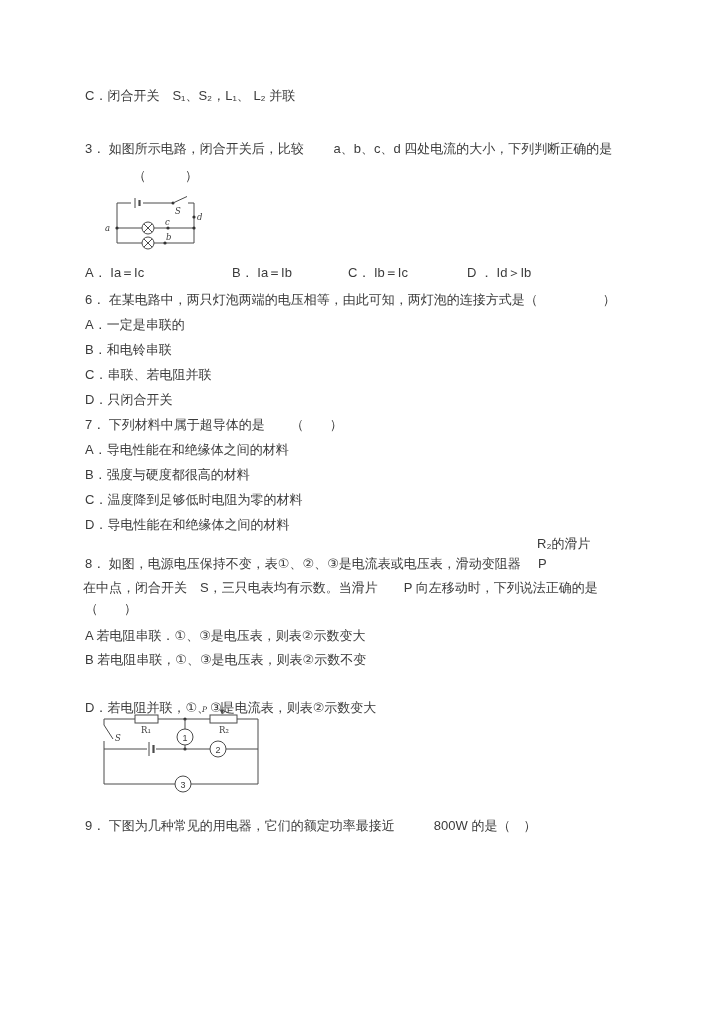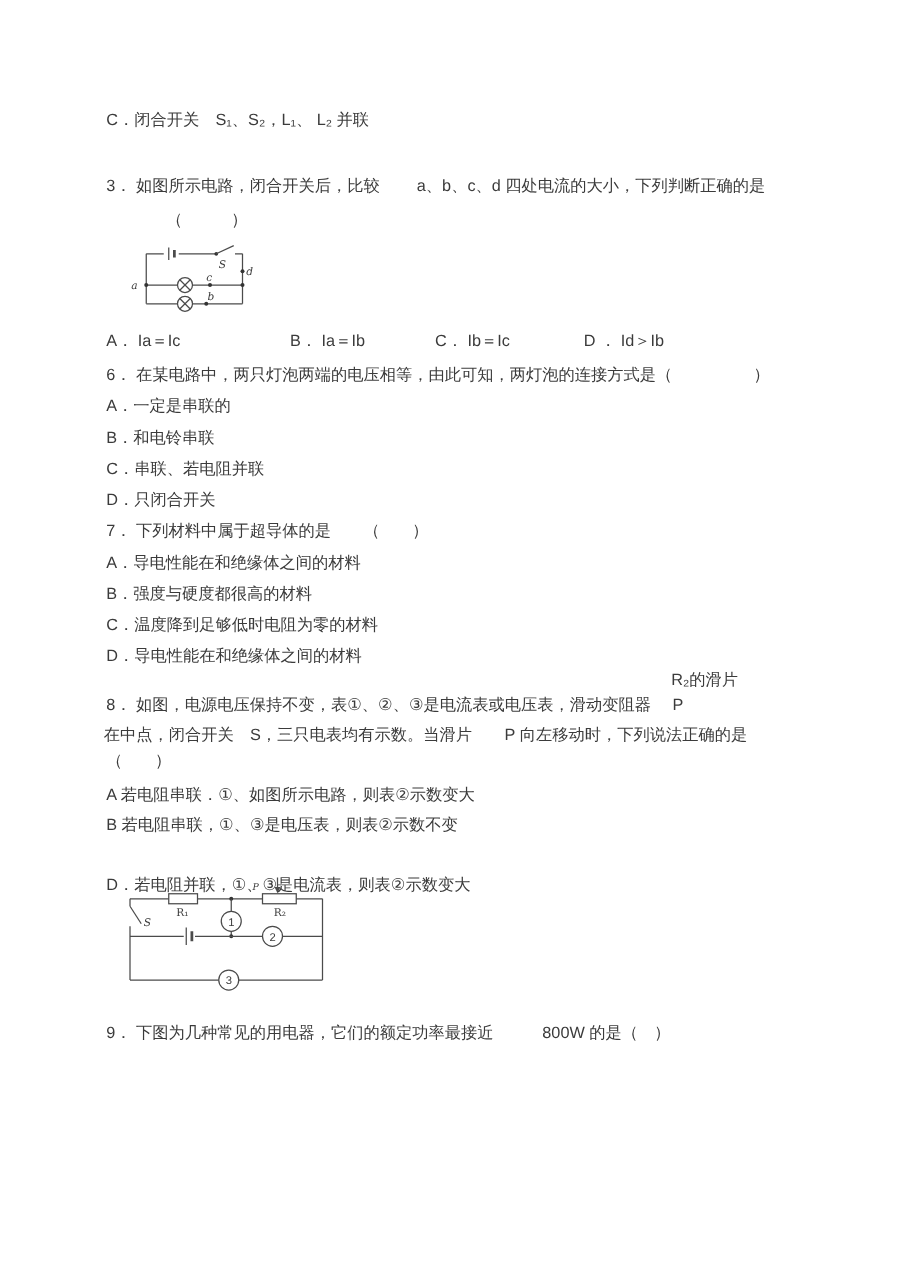--- a/index.html
+++ b/index.html
@@ -112,21 +112,21 @@
   <div class="line" style="left:85px;top:442px">A．导电性能在和绝缘体之间的材料</div>
   <div class="line" style="left:85px;top:467px">B．强度与硬度都很高的材料</div>
   <div class="line" style="left:85px;top:492px">C．温度降到足够低时电阻为零的材料</div>
   <div class="line" style="left:85px;top:517px">D．导电性能在和绝缘体之间的材料</div>
 
   <div class="line" style="left:537px;top:536px">R₂的滑片</div>
   <div class="line" style="left:85px;top:556px">8． 如图，电源电压保持不变，表①、②、③是电流表或电压表，滑动变阻器</div>
   <div class="line" style="left:538px;top:556px">P</div>
   <div class="line" style="left:83px;top:580px">在中点，闭合开关　S，三只电表均有示数。当滑片　　P 向左移动时，下列说法正确的是</div>
   <div class="line" style="left:85px;top:601px">（　　）</div>
-  <div class="line" style="left:85px;top:628px">A 若电阻串联．①、如图所示电路，则表②示数变大</div>
+  <div class="line" style="left:85px;top:628px">A 若电阻串联．①、③是电压表，则表②示数变大</div>
   <div class="line" style="left:85px;top:652px">B 若电阻串联，①、③是电压表，则表②示数不变</div>
   <div class="line" style="left:85px;top:700px">D．若电阻并联，①、③是电流表，则表②示数变大</div>
 
   <svg class="circuit" style="left:100px;top:698px" width="165" height="97" viewBox="0 0 165 97">
 
     <line x1="4" y1="21" x2="35" y2="21"></line>
     <rect x="35" y="17" width="23" height="8"></rect>
     <line x1="58" y1="21" x2="110" y2="21"></line>
     <rect x="110" y="17" width="27" height="8"></rect>
     <line x1="137" y1="21" x2="158" y2="21"></line>

